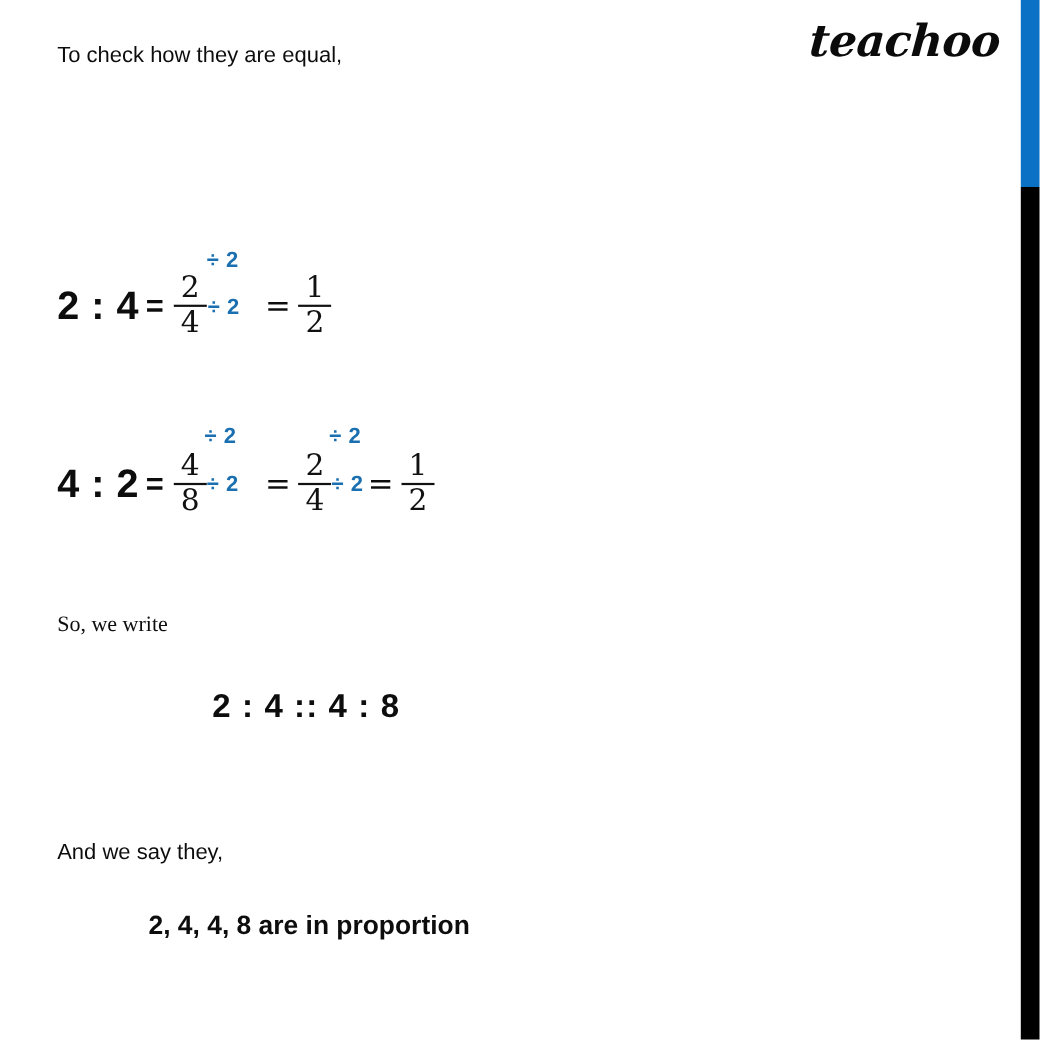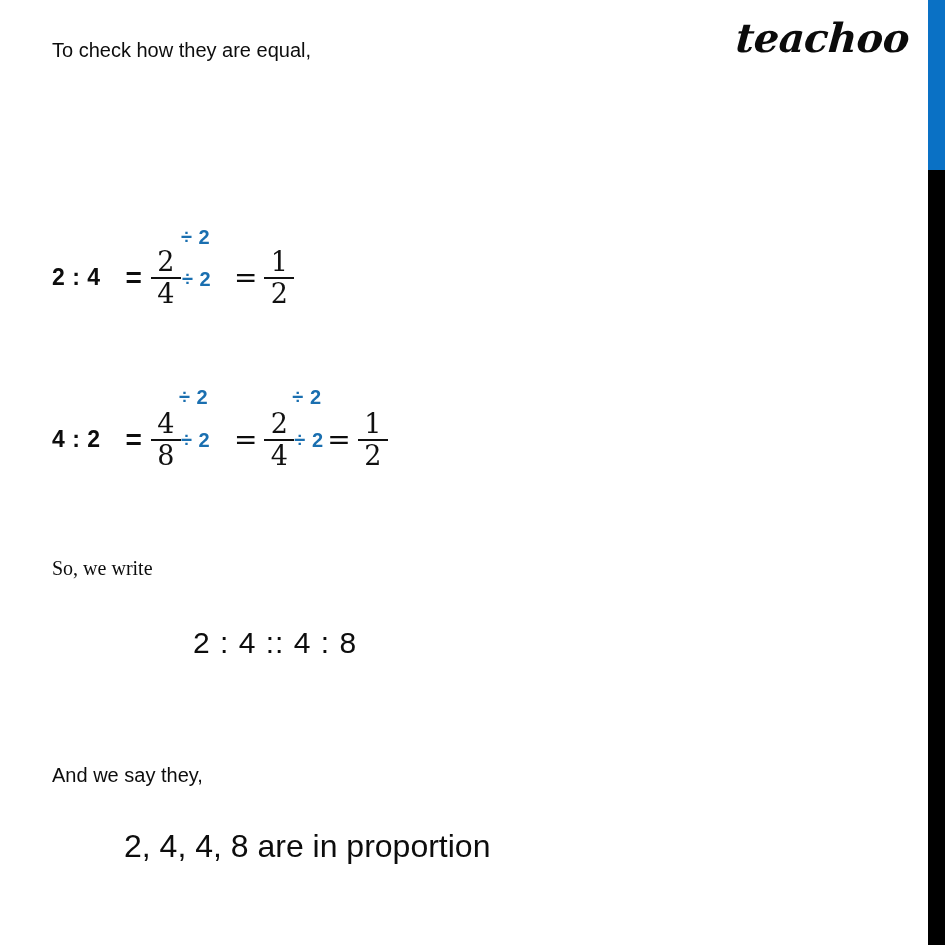--- a/index.html
+++ b/index.html
@@ -66,54 +66,54 @@
   }
   .line .b { font-weight: bold; }
 
   .line-intro   { top: 40px; }
   .line-simpl   { top: 105px; }
   .line-sowrite { top: 558px; font-family: Liberation Serif, serif; }
   .line-andsay  { top: 765px; }
 
   .centered-stmt {
     position: absolute;
-    font-weight: normal;
+    font-weight: bold;
     color: #0d0d0d;
     white-space: nowrap;
     line-height: 1;
   }
   .stmt-proportion-eq {
     top: 628px;
     left: 193px;
     font-size: 30px;
     letter-spacing: 1px;
   }
   .stmt-in-proportion {
     top: 830px;
-    left: 124px;
-    font-size: 32px;
+    left: 135px;
+    font-size: 24px;
   }
 
   
   .eq-row {
     position: absolute;
     left: 52px;
     display: flex;
     align-items: center;
     white-space: nowrap;
   }
   .eq-row-1 { top: 248px; }
   .eq-row-2 { top: 410px; }
 
   .eq-lead {
-    font-size: 23px;
+    font-size: 36px;
     font-weight: bold;
     color: #0d0d0d;
     letter-spacing: 0.5px;
-    margin-right: 19px;
+    margin-right: 0;
     text-align: right;
   }
   .eq-equals {
     font-size: 28px;
     color: #0d0d0d;
     font-family: "DejaVu Serif", serif;
     margin: 0 7px;
   }
   .eq-equals.lead-eq {
     font-weight: bold;

